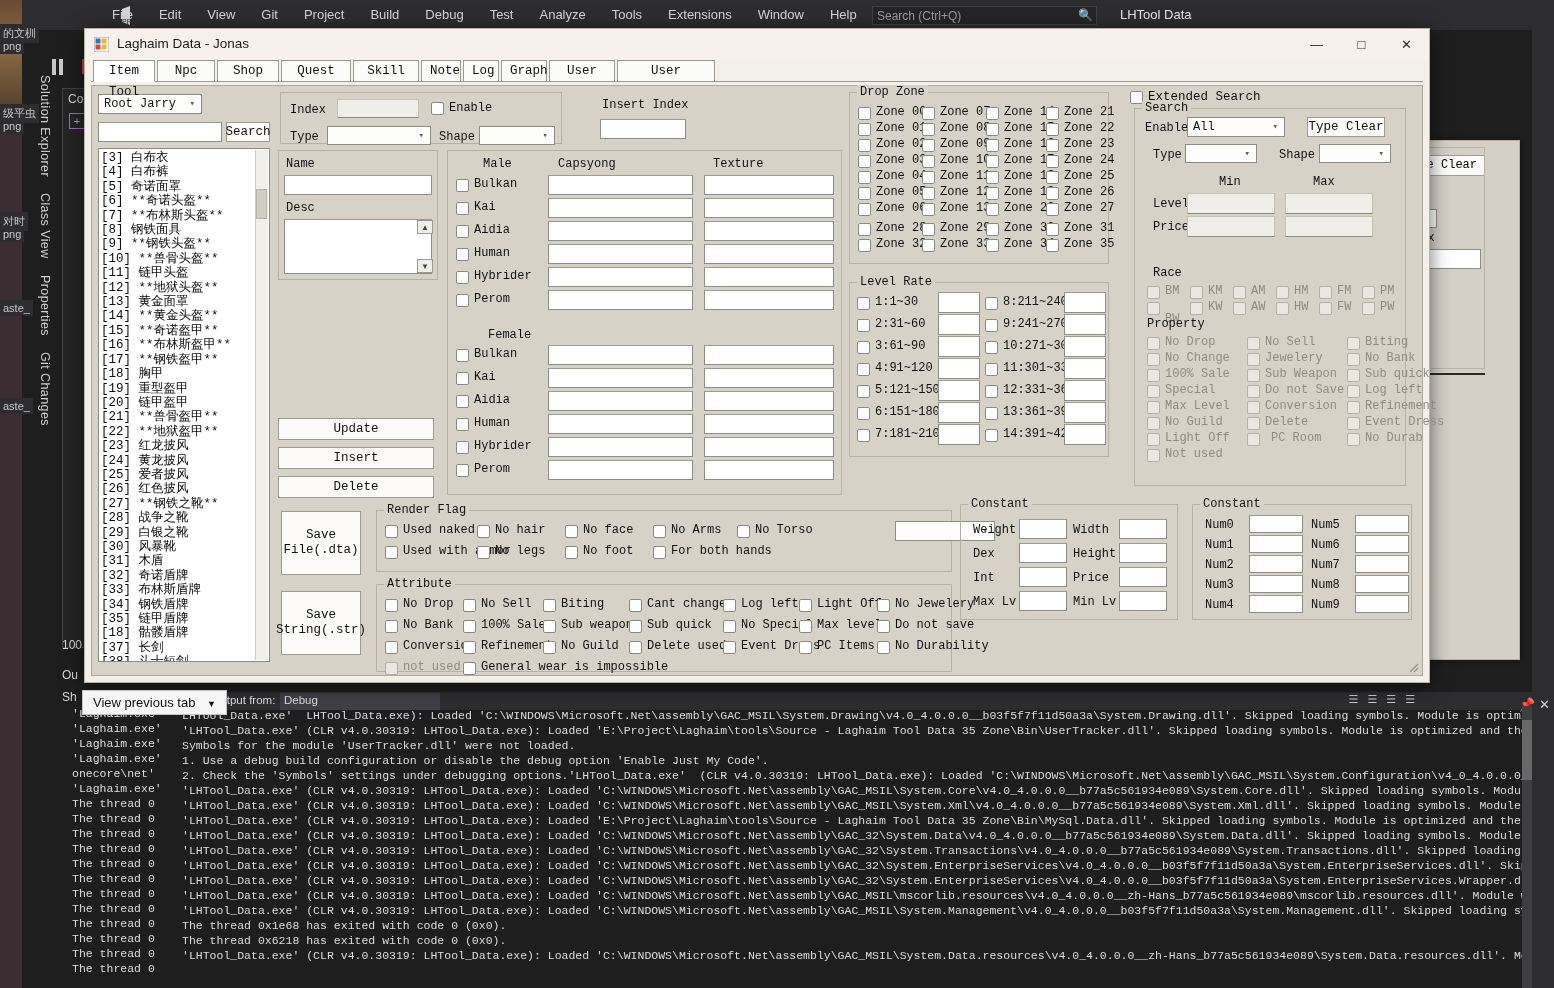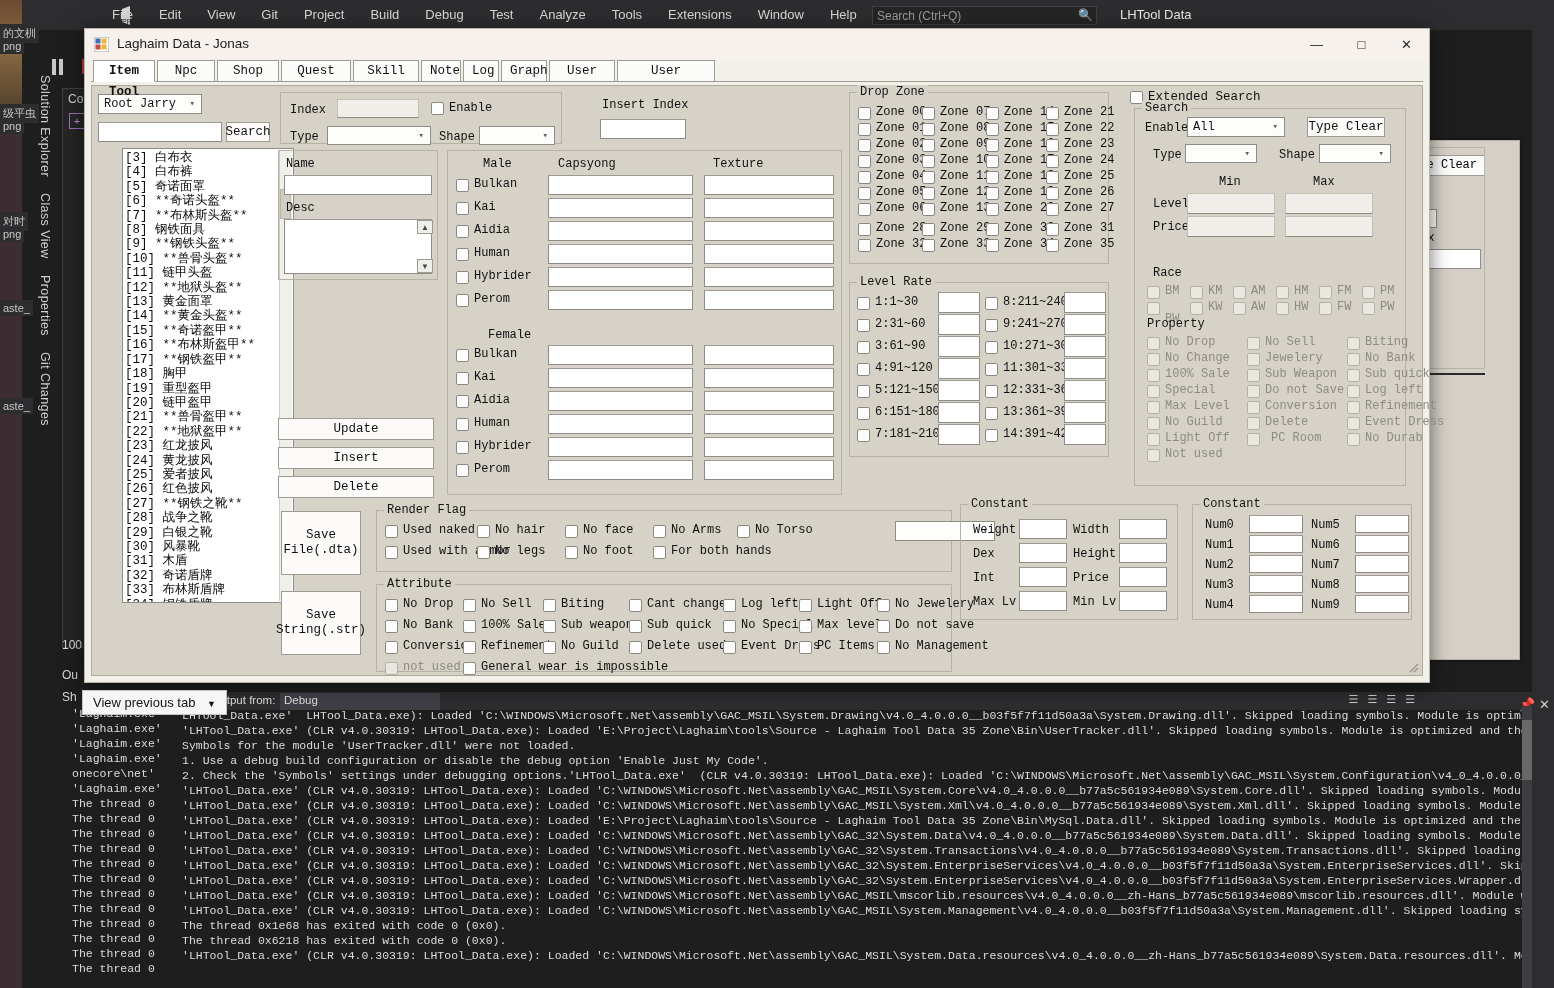--- a/index.html
+++ b/index.html
@@ -82,21 +82,21 @@
   .win-btn { width:45px; height:31px; display:flex; align-items:center; justify-content:center;
              font-size:13px; color:#2b2b2b; }
 
   .tabstrip { position:relative; height:22px; background:#f3efe9;
               border-bottom:1px solid #9b9b94; margin:0 6px; }
   .tab {
     position:absolute; top:0; height:22px; line-height:21px;
     font-family:"Liberation Mono", monospace; font-size:12.5px; color:#111;
     border:1px solid #9b9b94; background:#fbfbf9; padding:0 8px; text-align:center;
   }
-  .tab.active { background:#fff; border-bottom:1px solid #fff; font-weight:bold; z-index:2;}
+  .tab.active { background:#fff; border-bottom:1px solid #fff; font-weight:normal; z-index:2;}
 
   .client {
     position:absolute; left:6px; top:56px; right:6px; bottom:6px;
     background:#d6d2c8; border:1px solid #b0aa9e;
   }
   .grp { position:absolute; border:1px solid #b6b1a5; }
   .grp > .grp-title {
     position:absolute; top:-8px; left:7px; background:#d6d2c8; padding:0 3px;
     font-family:"Liberation Mono", monospace; font-size:12px; color:#121212;
   }
@@ -275,21 +275,21 @@
 
   <div class="client">
 
     <div class="combo" style="left:6px;top:8px;width:104px;height:20px;">
       <span class="cval">Root Jarry</span>
       <span class="caret">▾</span>
     </div>
     <div class="tf" style="left:6px;top:36px;width:124px;height:20px;" title=""></div>
     <div class="btn" style="left:134px;top:36px;width:44px;height:20px;">Search</div>
 
-    <div class="listbox" style="left:6px;top:62px;width:172px;height:455px;margin-left:24px;">
+    <div class="listbox" style="left:6px;top:62px;width:172px;height:514px;">
       <div class="inner" id="item-list">
           <div class="li">[3]  白布衣</div>
           <div class="li">[4]  白布裤</div>
           <div class="li">[5]  奇诺面罩</div>
           <div class="li">[6]  **奇诺头盔**</div>
           <div class="li">[7]  **布林斯头盔**</div>
           <div class="li">[8]  钢铁面具</div>
           <div class="li">[9]  **钢铁头盔**</div>
           <div class="li">[10]  **兽骨头盔**</div>
           <div class="li">[11]  链甲头盔</div>
@@ -734,21 +734,21 @@
           <span class="cbtext" style="left:104px;top:54px;">Refinement</span>
           <span class="cbx" style="left:166px;top:56px;"></span>
           <span class="cbtext" style="left:184px;top:54px;">No Guild</span>
           <span class="cbx" style="left:252px;top:56px;"></span>
           <span class="cbtext" style="left:270px;top:54px;">Delete used</span>
           <span class="cbx" style="left:346px;top:56px;"></span>
           <span class="cbtext" style="left:364px;top:54px;">Event Dress</span>
           <span class="cbx" style="left:422px;top:56px;"></span>
           <span class="cbtext" style="left:440px;top:54px;">PC Items</span>
           <span class="cbx" style="left:500px;top:56px;"></span>
-          <span class="cbtext" style="left:518px;top:54px;">No Management</span>
+          <span class="cbtext" style="left:518px;top:54px;">No Durability</span>
         </div>
       <div id="attr-row4">
           <span class="cbx dis" style="left:8px;top:77px;"></span>
           <span class="cbtext dis" style="left:26px;top:75px;">not used</span>
           <span class="cbx" style="left:86px;top:77px;"></span>
           <span class="cbtext" style="left:104px;top:75px;">General wear is impossible</span>
         </div>
     </div>
 
     <div class="grp" style="left:868px;top:418px;width:218px;height:116px;">

